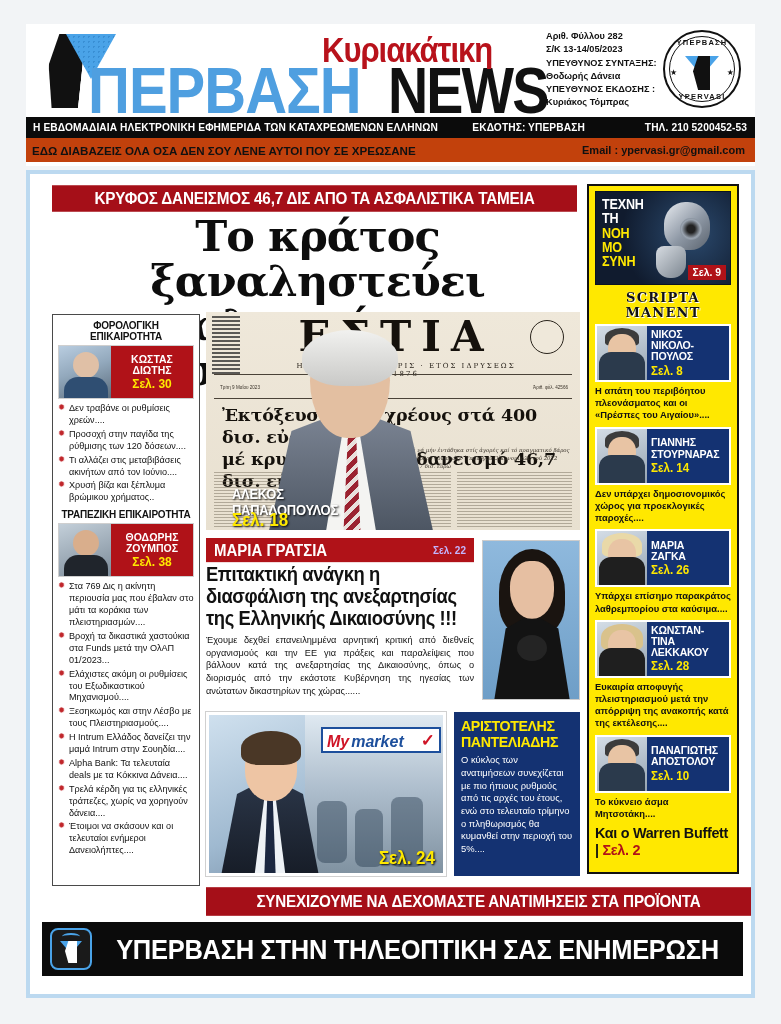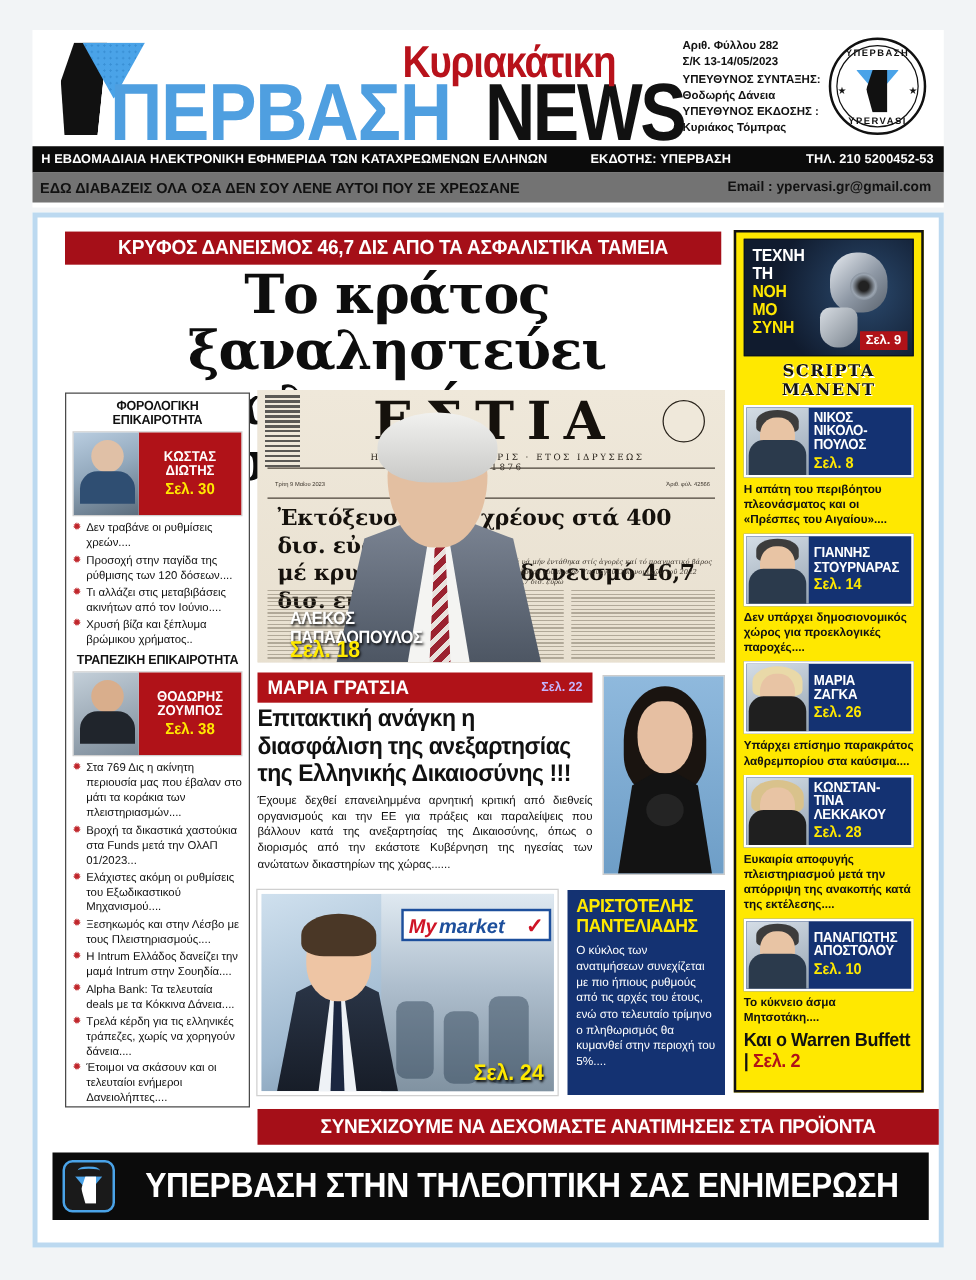--- a/index.html
+++ b/index.html
@@ -104,21 +104,21 @@
     background: #0b0b0b; color: #fff;
     display: flex; align-items: center;
     font-size: 10.2px; font-weight: 700; letter-spacing: .1px;
   }
   .strip-black .s1 { margin-left: 7px; }
   .strip-black .s2 { margin-left: auto; margin-right: 60px; }
   .strip-black .s3 { margin-right: 8px; }
 
   .strip-white {
     position: absolute; left: 0; top: 114px; width: 729px; height: 24px;
-    background: #737373; color: #111;
+    background: #c2410c; color: #111;
     display: flex; align-items: center;
     font-size: 11.6px; font-weight: 700;
   }
   .strip-white .w1 { margin-left: 6px; }
   .strip-white .w2 { margin-left: auto; margin-right: 10px; font-size: 11px; }
 
   
   .frame {
     position: absolute; left: 26px; top: 170px; width: 729px; height: 828px;
     background: #ffffff;
@@ -144,21 +144,21 @@
   .leftcol {
     position: absolute; left: 22px; top: 140px; width: 148px; height: 572px;
     border: 1px solid #4a4a4a; background: #fff; padding: 4px 5px;
   }
   .sec-title {
     text-align: center; font-size: 10px; font-weight: 700; color: #111;
     letter-spacing: -.2px; padding: 1px 0 3px;
     transform: scaleY(1.06);
   }
   .person-card {
-    display: flex; height: 68px; border: 1px solid #cfcfcf; background:#fff;
+    display: flex; height: 54px; border: 1px solid #cfcfcf; background:#fff;
     margin-bottom: 4px;
   }
   .person-card .photo {
     width: 52px; height: 100%; flex: none;
     background: linear-gradient(160deg,#b9cde0 0%, #93a9bd 45%, #5c6d7d 100%);
     position: relative; overflow: hidden;
   }
   .person-card .photo::before {
     content:""; position:absolute; left:14px; top:6px; width:26px; height:26px;
     border-radius:50%; background:#e0c0a6;

